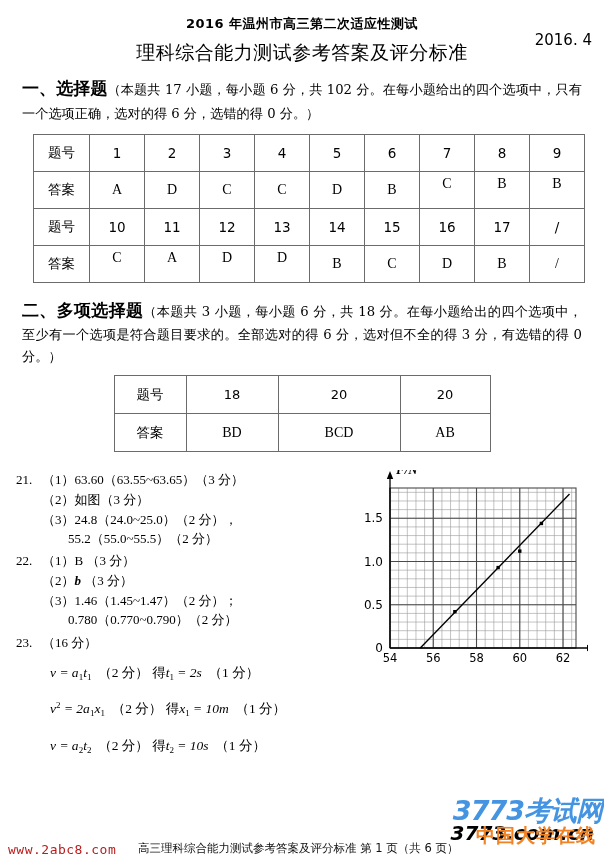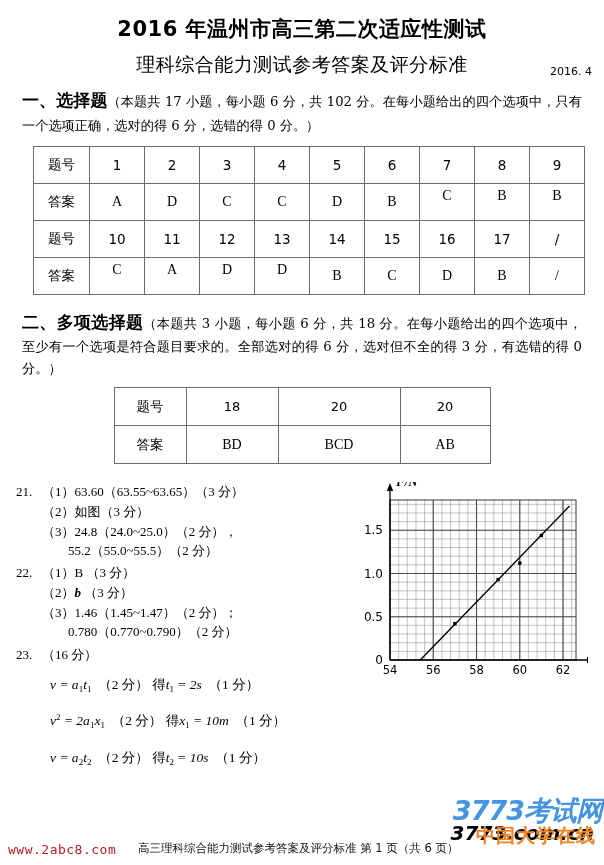--- a/index.html
+++ b/index.html
@@ -13,43 +13,43 @@
     position: relative;
     overflow: hidden;
   }
 
   .page { position: relative; width: 604px; height: 865px; padding: 0; }
 
   
   .title-block { text-align: center; padding-top: 14px; }
   .title-line1 {
     font-family: "DejaVu Sans", "Liberation Sans", sans-serif;
-    font-size: 21px;
+    font-size: 13px;
     font-weight: bold;
     letter-spacing: 0.5px;
     line-height: 1.5;
   }
   .title-row2 {
     position: relative;
     display: block;
     margin-top: 4px;
   }
   .title-line2 {
     font-family: "DejaVu Sans", "Liberation Sans", sans-serif;
     font-size: 19px;
     font-weight: normal;
     letter-spacing: 0.5px;
     line-height: 1.5;
   }
   .title-date {
     position: absolute;
     right: 12px;
-    bottom: 0;
-    font-family: "DejaVu Sans", "Liberation Sans", sans-serif;
-    font-size: 11px;
+    bottom: 17px;
+    font-family: "DejaVu Sans", "Liberation Sans", sans-serif;
+    font-size: 15px;
     font-weight: normal;
   }
 
   
   .section-para {
     margin: 9px 22px 0 22px;
     font-size: 13.2px;
     line-height: 1.62;
     text-align: justify;
   }

